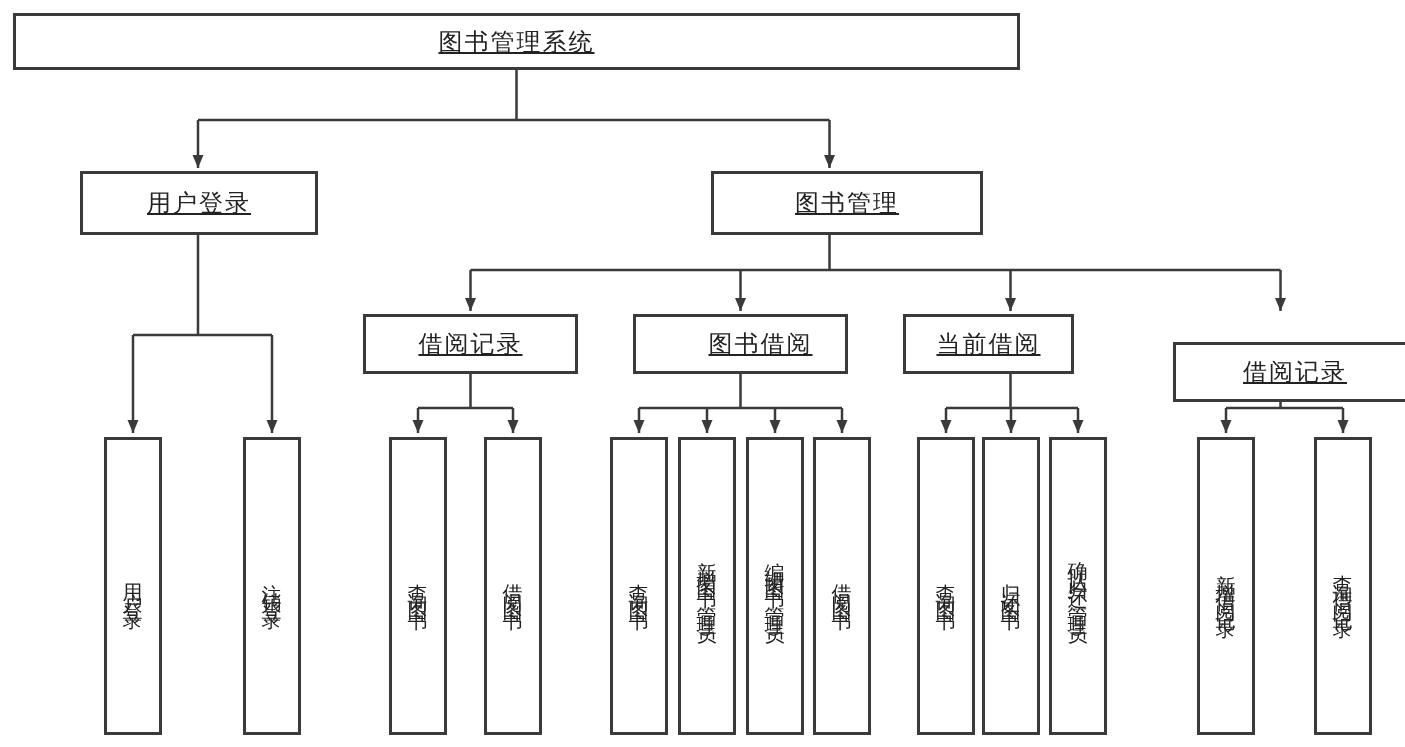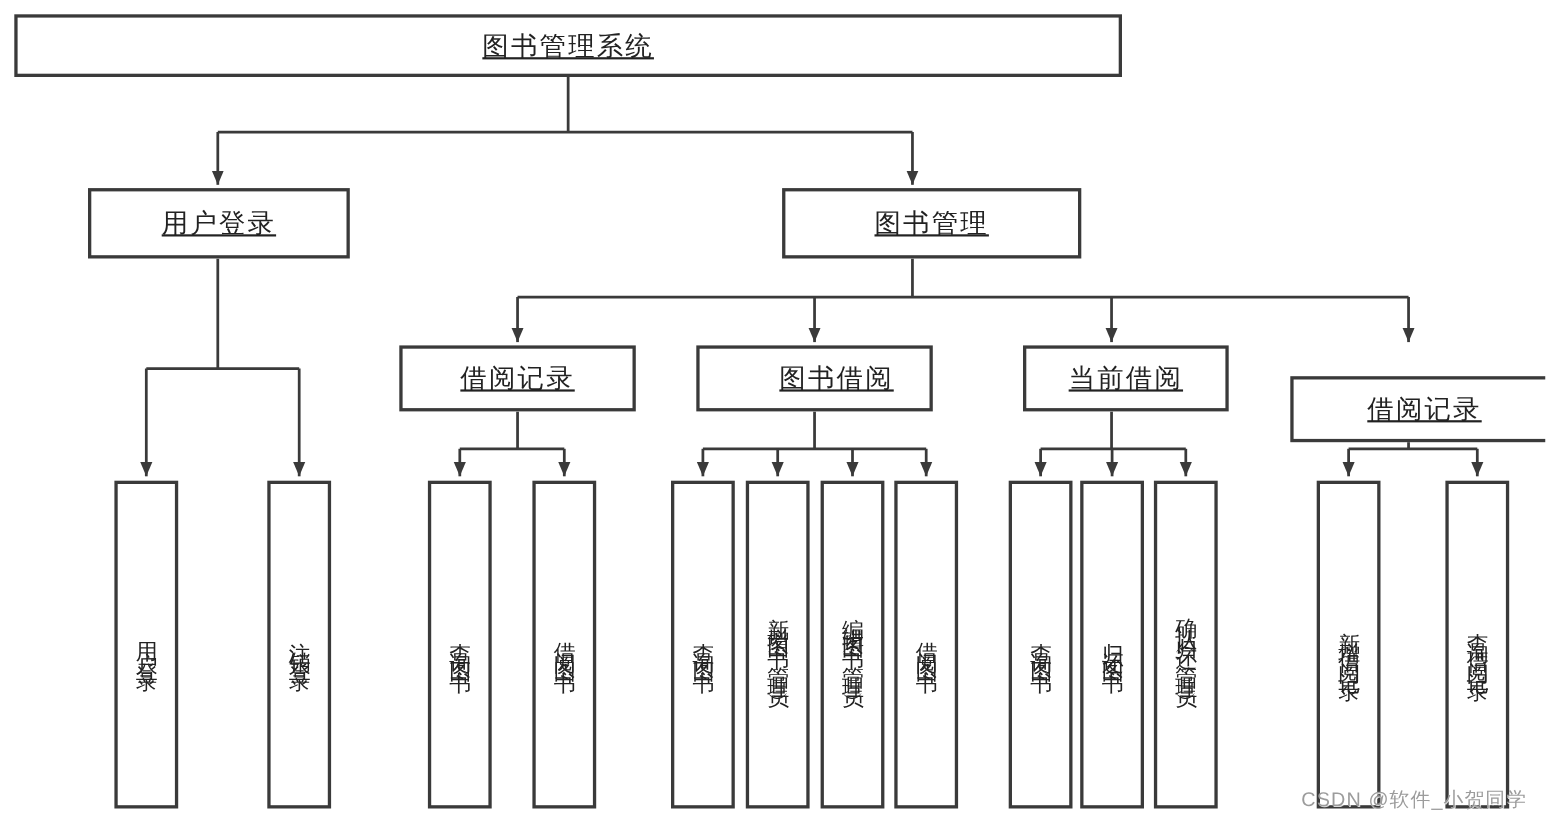--- a/index.html
+++ b/index.html
@@ -129,21 +129,21 @@
   <div class="box lvl2" style="left:711px;width:272px;">
     <span class="hlabel">图书管理</span>
   </div>
 
   <div class="box lvl3" style="left:363px;width:215px;">
     <span class="hlabel">借阅记录</span>
   </div>
   <div class="box lvl3" style="left:633px;width:215px;padding-left:40px;">
     <span class="hlabel">图书借阅</span>
   </div>
-  <div class="box lvl3" style="left:930px;width:187px;">
+  <div class="box lvl3" style="left:903px;width:171px;">
     <span class="hlabel">当前借阅</span>
   </div>
   <div class="box lvl3" style="left:1173px;width:244px;margin-top:28px;">
     <span class="hlabel">借阅记录</span>
   </div>
 
   <div class="box leaf" style="left:104px;">
     <span class="vtext">用户登录</span>
   </div>
   <div class="box leaf" style="left:243px;">
@@ -180,15 +180,14 @@
     <span class="vtext">确认归还（管理员）</span>
   </div>
 
   <div class="box leaf" style="left:1197px;">
     <span class="vtext">新增借阅记录</span>
   </div>
   <div class="box leaf" style="left:1314px;">
     <span class="vtext">查询借阅记录</span>
   </div>
 
-  <div class="watermark">CSDN @软件_小贺同学</div>
 
 </div>
 
 </body></html>

